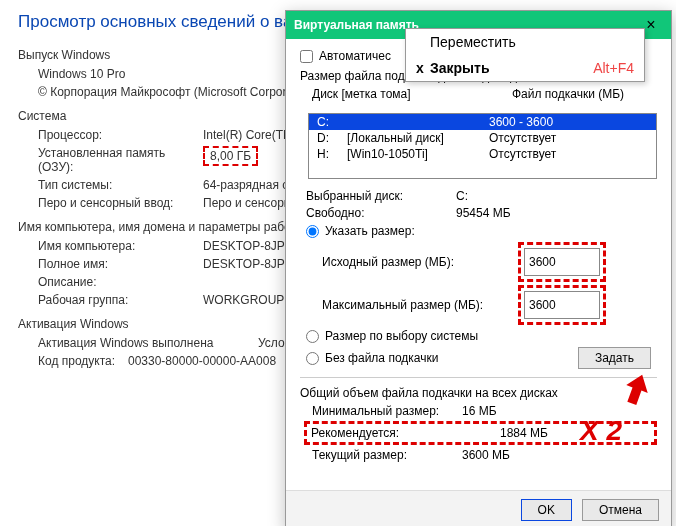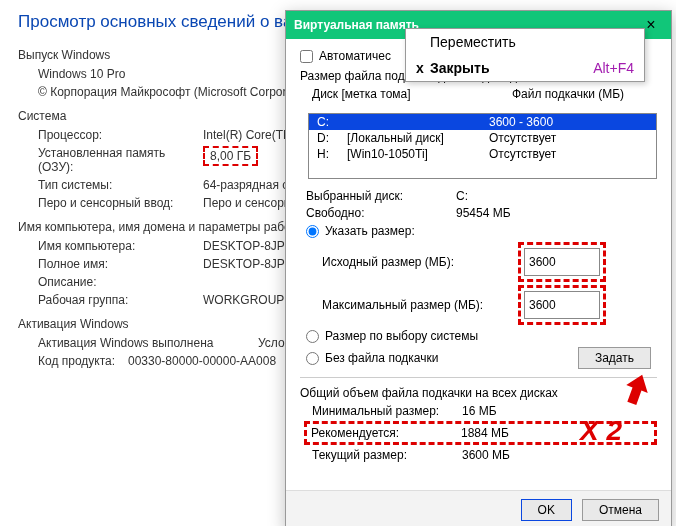--- a/index.html
+++ b/index.html
@@ -23,21 +23,21 @@
 .titlebar .close-x { width: 40px; text-align: center; font-size: 16px; color: #000; }
 .dialog-body { padding: 10px 14px; font-size: 12px; color: #000; }
 .cb-row { display: flex; align-items: center; margin-bottom: 6px; }
 .cb-row input { margin-right: 6px; }
 
 
 .ctx-menu { position: absolute; top: 3px; left: 405px; background: #fff; border: 1px solid #999; box-shadow: 2px 2px 6px rgba(0,0,0,0.2); width: 240px; font-size: 14px; }
 .ctx-menu .mi { padding: 5px 10px; display: flex; }
 .ctx-menu .mi .cx { width: 14px; font-weight: bold; display: inline-block; }
 .ctx-menu .mi .lbl { flex: 1; }
-.ctx-menu .mi .kb { color: #a21caf; margin-left: 12px; }
+.ctx-menu .mi .kb { color: #ef4444; margin-left: 12px; }
 
 .group-label { margin: 2px 0 4px 0; }
 .list-head { display: flex; margin: 0 0 12px 12px; }
 .list-head .c1 { width: 200px; }
 .list-box { border: 1px solid #888; height: 66px; margin: 0 0 10px 8px; font-family: Tahoma, sans-serif; }
 .list-row { display: flex; padding: 1px 8px; }
 .list-row .dc { width: 30px; }
 .list-row .vl { width: 142px; }
 .list-row.sel { background: #0a47e0; color: #fff; }
 
@@ -50,21 +50,21 @@
 .red-box2 { border: 3px dashed #d00; padding: 3px; display: inline-block; }
 .btn { border: 1px solid #999; background: #e9e9e9; padding: 3px 16px; font-size: 12px; }
 .hr { border-top: 1px solid #ccc; margin: 8px 0; }
 .bottom-bar { position: absolute; bottom: 0; left: 0; right: 0; display: flex; justify-content: flex-end; gap: 10px; padding: 8px 12px; background: #f3f3f3; border-top: 1px solid #ddd; }
 
 
 .red-arrow { position: absolute; width: 38px; height: 38px; }
 .red-arrow svg { width: 100%; height: 100%; }
 .x2 { color: #d00; font-size: 28px; font-weight: bold; font-style: italic; position: absolute; }
 
-.rec-row-box { border: 3px dashed #d00; display: flex; padding: 2px 4px; margin: 2px 0 2px 4px; }
+.rec-row-box { border: 3px dashed #d00; display: flex; padding: 2px 4px; margin: 2px 0 2px 4px; gap: 39px; }
 .rec-row-box .gk { width: 150px; }
 </style>
 </head>
 <body>
 
 <div class="bg-panel">
   <div class="bg-title">Просмотр основных сведений о вашем</div>
   <div class="section-label">Выпуск Windows</div>
   <div class="para">Windows 10 Pro</div>
   <div class="para">© Корпорация Майкрософт (Microsoft Corporation), 2018. Все права защищены.</div>

